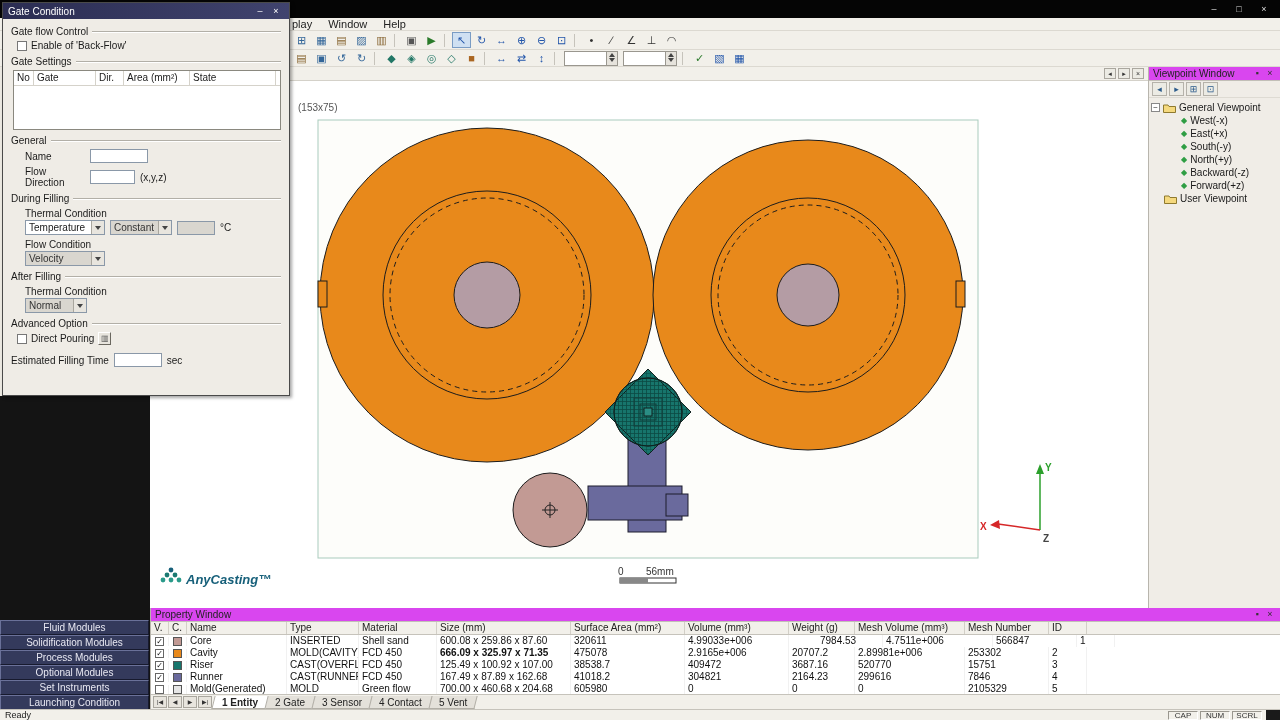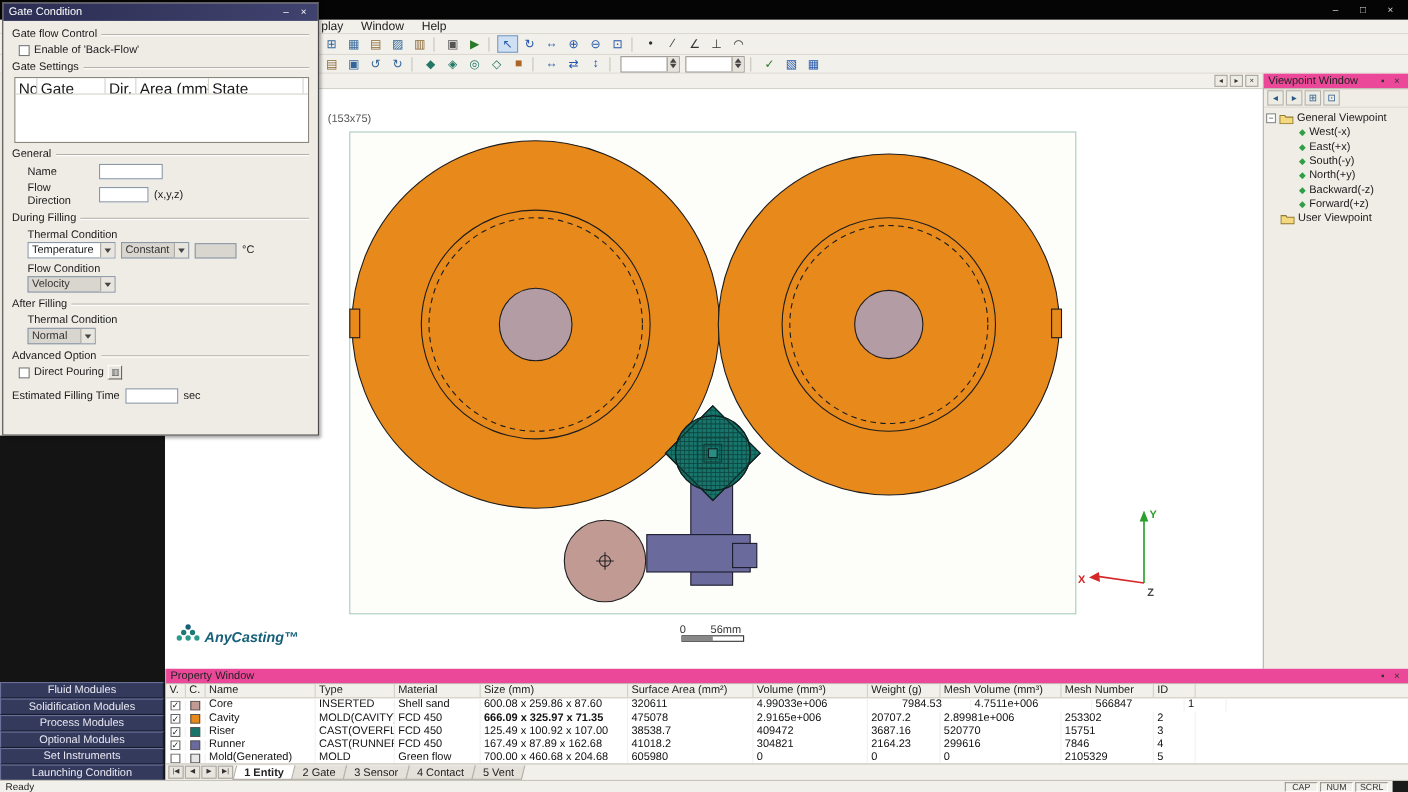--- a/index.html
+++ b/index.html
@@ -37,21 +37,21 @@
 .logotext{font-size:13px;font-weight:bold;font-style:italic;fill:#17607a}
 .axlabel{font-size:10px;font-weight:bold}
 
 
 #left-strip{position:absolute;left:0;top:396px;width:150px;height:313px;background:#141414}
 #module-buttons{position:absolute;left:0;top:224px;width:150px}
 .mbtn{display:block;width:149px;height:15px;background:#343a5c;color:#e8e8f2;border:1px solid;border-color:#6a7199 #171a2e #171a2e #6a7199;font-size:10px;text-align:center;line-height:13px;font-family:"Liberation Sans",sans-serif}
 
 
 #viewpoint-panel{position:absolute;left:1148px;top:67px;width:132px;height:541px;background:#f0ede7;border-left:1px solid #b8b5ad}
-.paneltitle{height:14px;background:#ec4899;display:flex;align-items:center;padding:0 4px;font-size:10px;color:#222;border-bottom:1px solid #c2bfb7}
+.paneltitle{height:14px;background:#d946ef;display:flex;align-items:center;padding:0 4px;font-size:10px;color:#222;border-bottom:1px solid #c2bfb7}
 .paneltitle .sp{flex:1}
 .pctl{width:12px;height:11px;text-align:center;font-size:9px;line-height:11px;color:#333}
 #vp-toolbar{height:17px;display:flex;align-items:center;gap:2px;padding:0 3px;border-bottom:1px solid #dedbd3}
 .vtbtn{width:15px;height:14px;background:#ecebe4;border:1px solid #b5b2aa;font-size:9px;line-height:12px;text-align:center;color:#2a5a8a}
 #vp-tree{padding:3px 2px;font-size:10px}
 .trow{display:flex;align-items:center;gap:3px;height:13px;white-space:nowrap}
 .trow.child{padding-left:30px}
 .trow.user{padding-left:13px}
 .expander{width:9px;height:9px;border:1px solid #888;background:#fff;font-size:8px;line-height:7px;text-align:center;color:#333}
 .diamond{color:#2f9e44;font-size:8px}
@@ -85,21 +85,21 @@
 .dlg-title{height:16px;background:linear-gradient(90deg,#2b2d52,#40436e);color:#fff;display:flex;align-items:center;padding:0 5px;font-size:10px}
 .dlg-title .sp{flex:1}
 .dlg-ctl{width:16px;height:12px;text-align:center;font-size:9px;line-height:12px;color:#fff}
 .dlg-body{position:relative;padding:2px 8px;font-size:10px;color:#1a1a1a}
 .sect{display:flex;align-items:center;gap:4px;margin-top:5px}
 .sect .rule{flex:1;height:2px;border-top:1px solid #b2afa7;border-bottom:1px solid #fff}
 .cbrow{display:flex;align-items:center;gap:4px;margin:3px 0 1px 6px}
 .ckb{width:10px;height:10px;background:#fff;border:1px solid #777;font-size:8px;line-height:9px;text-align:center}
 .glist{margin:3px 0 0 2px;background:#fff;border:1px solid #8a887f;height:60px}
 #gate-cols{display:flex;height:15px;border-bottom:1px solid #d5d2ca}
-.gcol{border-right:1px solid #d5d2ca;padding:1px 3px;font-size:14px;overflow:hidden;white-space:nowrap}
+.gcol{border-right:1px solid #d5d2ca;padding:1px 3px;font-size:10px;overflow:hidden;white-space:nowrap}
 .frow{display:flex;align-items:center;gap:5px;margin:3px 0 0 14px}
 .frow.noind{margin-left:0;margin-top:8px}
 .slabel{margin:4px 0 1px 14px}
 .tin{height:14px;background:#fff;border:1px solid #8a98a8;font-size:10px;padding:0 2px;font-family:"Liberation Sans",sans-serif}
 .tin.dis{background:#d9d6cf}
 .combo{height:15px;border:1px solid #8a98a8;background:#fff;display:inline-flex;align-items:center;justify-content:space-between;font-size:10px;padding-left:3px;white-space:nowrap}
 .combo.dis{background:#d9d6cf;color:#333}
 .cbtn{width:13px;height:13px;background:#e8e5de;border-left:1px solid #a9a69e;display:flex;align-items:center;justify-content:center;flex:none}
 .arr{width:0;height:0;border:3px solid transparent;border-top:4px solid #444;margin-top:3px}
 .minibtn{width:13px;height:13px;background:#e8e5de;border:1px solid;border-color:#fff #6a675f #6a675f #fff;font-size:8px;line-height:11px;text-align:center;color:#555}

